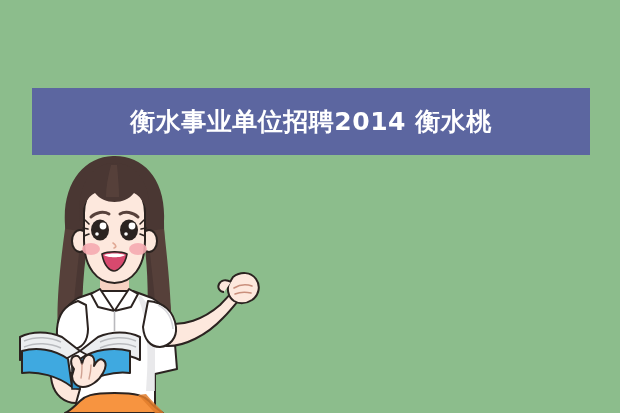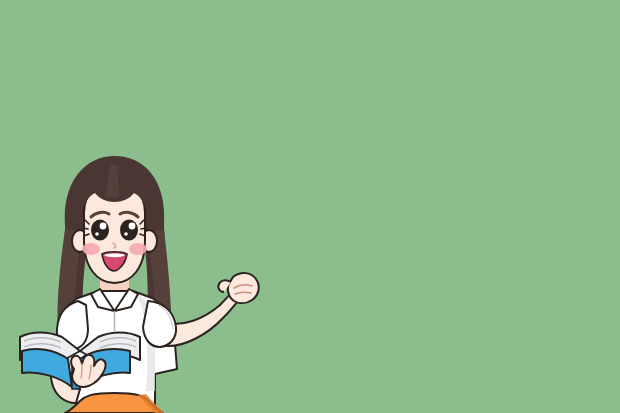--- a/index.html
+++ b/index.html
@@ -53,20 +53,23 @@
     display: block;
     width: 100%;
     height: 100%;
   }
 </style>
 </head>
 <body>
 
 <div id="canvas">
 
+  <div id="title-banner">
+    <span id="title-text">衡水事业单位招聘2014 衡水桃</span>
+  </div>
 
   <div id="illustration">
     <svg viewBox="0 0 260 258" xmlns="http://www.w3.org/2000/svg">
       <defs>
         <clipPath id="frame">
             <rect x="0" y="0" width="260" height="258"></rect>
           </clipPath>
       </defs>
       <g clip-path="url(#frame)">
 

